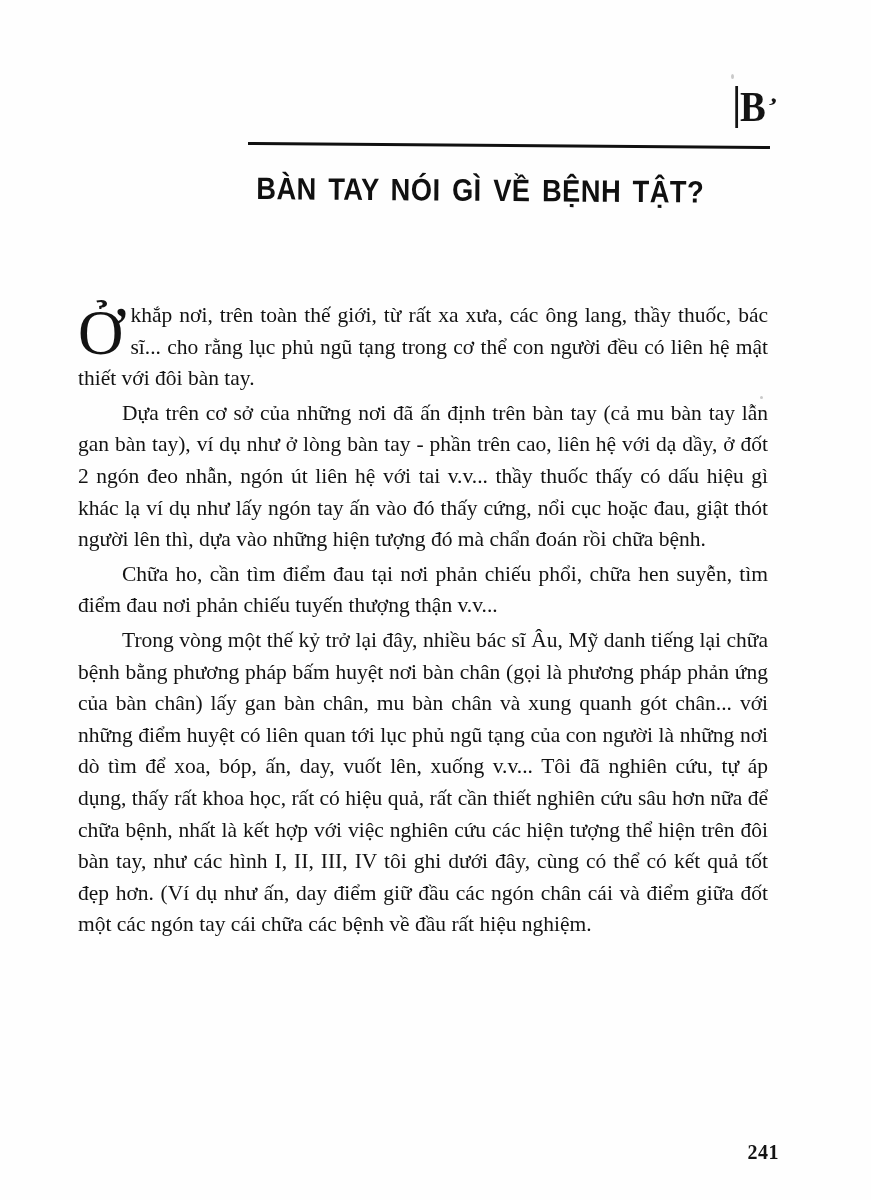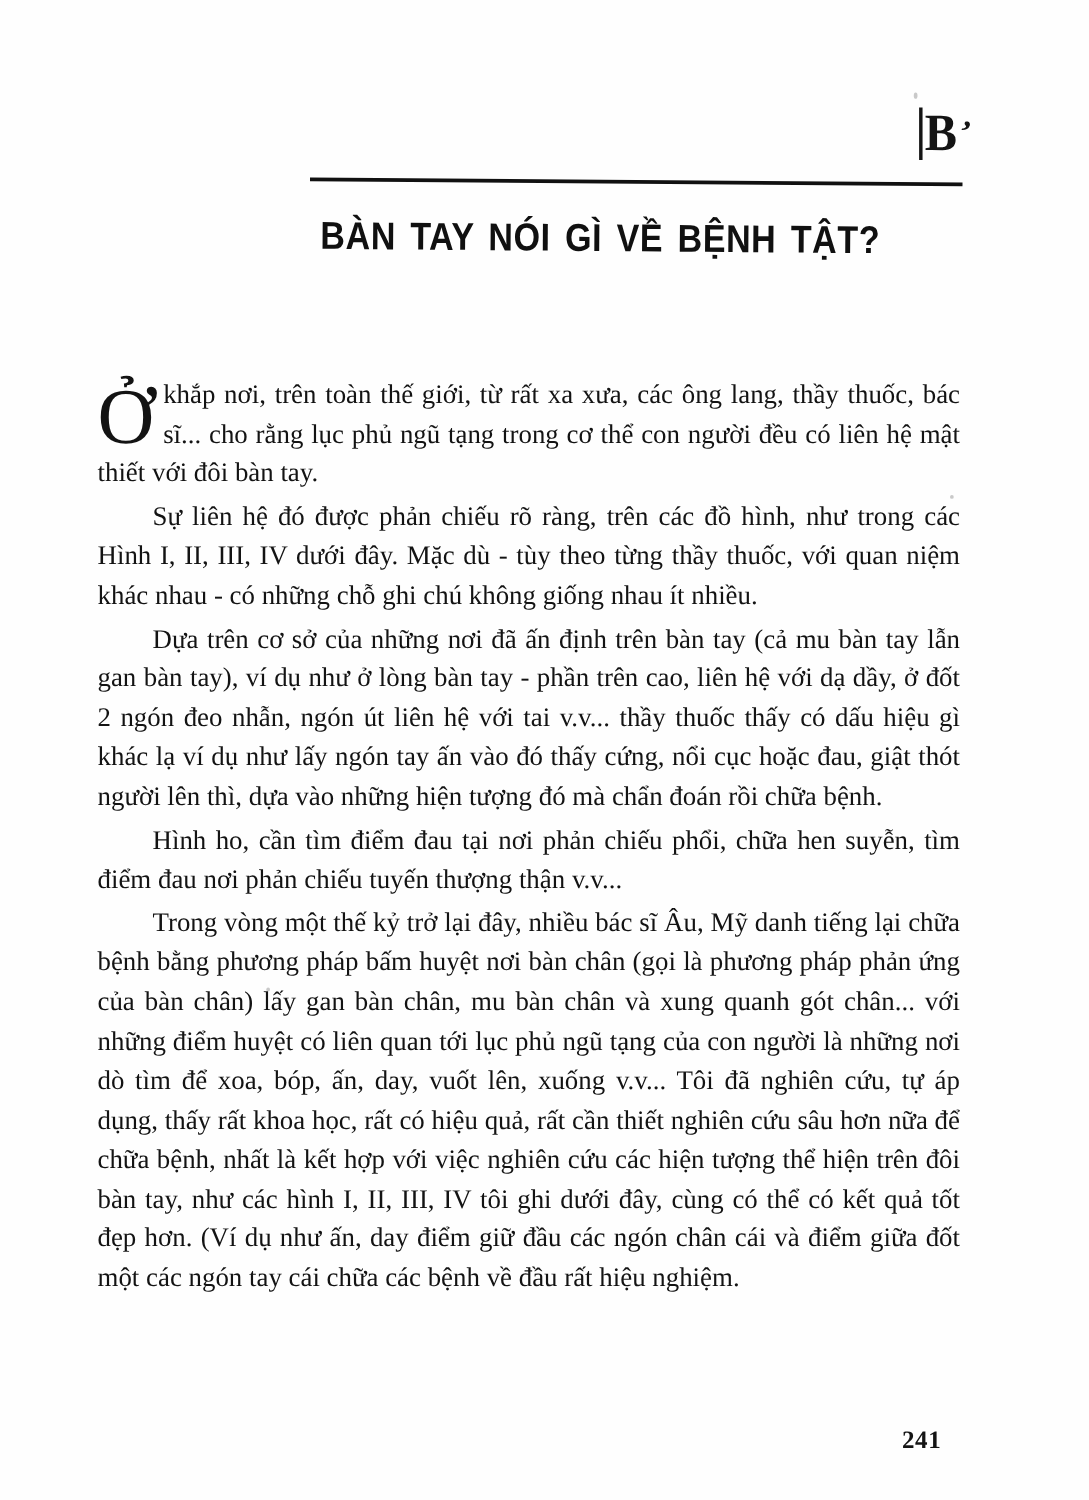--- a/index.html
+++ b/index.html
@@ -108,21 +108,21 @@
     line-height: 54px;
     font-weight: 400;
     padding: 4px 7px 0 0;
     margin-top: 2px;
     font-family: "Liberation Serif", "DejaVu Serif", serif;
   }
 
   
   .folio {
     position: absolute;
-    right: 118px;
+    right: 92px;
     bottom: 36px;
     font-family: "Liberation Serif", "DejaVu Serif", serif;
     font-size: 20px;
     font-weight: 700;
     letter-spacing: 0.5px;
     color: #141414;
   }
 
   
   .speck {
@@ -147,31 +147,28 @@
   <div class="title-rule"></div>
 
   <h1 class="page-title">BÀN TAY NÓI GÌ VỀ BỆNH TẬT?</h1>
 
   <div class="text-block">
 
     <p class="para dropcap-para">
       <span class="dropcap">Ở</span><span>khắp nơi, trên toàn thế giới, từ rất xa xưa, các ông lang, thầy thuốc, bác sĩ... cho rằng lục phủ ngũ tạng trong cơ thể con người đều có liên hệ mật thiết với đôi bàn tay.</span>
     </p>
 
-    <p class="para">
-      <span>Sự liên hệ đó được phản chiếu rõ ràng, trên các đồ hình, như trong các Hình I, II, III, IV dưới đây. Mặc dù - tùy theo từng thầy thuốc, với quan niệm khác nhau - có những chỗ ghi chú không giống nhau ít nhiều.</span>
-    </p>
 
     <p class="para">
       <span>Dựa trên cơ sở của những nơi đã ấn định trên bàn tay (cả mu bàn tay lẫn gan bàn tay), ví dụ như ở lòng bàn tay - phần trên cao, liên hệ với dạ dầy, ở đốt 2 ngón đeo nhẫn, ngón út liên hệ với tai v.v... thầy thuốc thấy có dấu hiệu gì khác lạ ví dụ như lấy ngón tay ấn vào đó thấy cứng, nổi cục hoặc đau, giật thót người lên thì, dựa vào những hiện tượng đó mà chẩn đoán rồi chữa bệnh.</span>
     </p>
 
 
     <p class="para">
-      <span>Hình ho, cần tìm điểm đau tại nơi phản chiếu phổi, chữa hen suyễn, tìm điểm đau nơi phản chiếu tuyến thượng thận v.v...</span>
+      <span>Chữa ho, cần tìm điểm đau tại nơi phản chiếu phổi, chữa hen suyễn, tìm điểm đau nơi phản chiếu tuyến thượng thận v.v...</span>
     </p>
 
     <p class="para">
       <span>Trong vòng một thế kỷ trở lại đây, nhiều bác sĩ Âu, Mỹ danh tiếng lại chữa bệnh bằng phương pháp bấm huyệt nơi bàn chân (gọi là phương pháp phản ứng của bàn chân) lấy gan bàn chân, mu bàn chân và xung quanh gót chân... với những điểm huyệt có liên quan tới lục phủ ngũ tạng của con người là những nơi dò tìm để xoa, bóp, ấn, day, vuốt lên, xuống v.v... Tôi đã nghiên cứu, tự áp dụng, thấy rất khoa học, rất có hiệu quả, rất cần thiết nghiên cứu sâu hơn nữa để chữa bệnh, nhất là kết hợp với việc nghiên cứu các hiện tượng thể hiện trên đôi bàn tay, như các hình I, II, III, IV tôi ghi dưới đây, cùng có thể có kết quả tốt đẹp hơn. (Ví dụ như ấn, day điểm giữ đầu các ngón chân cái và điểm giữa đốt một các ngón tay cái chữa các bệnh về đầu rất hiệu nghiệm.</span>
     </p>
 
   </div>
 
   <div class="folio">241</div>
 

